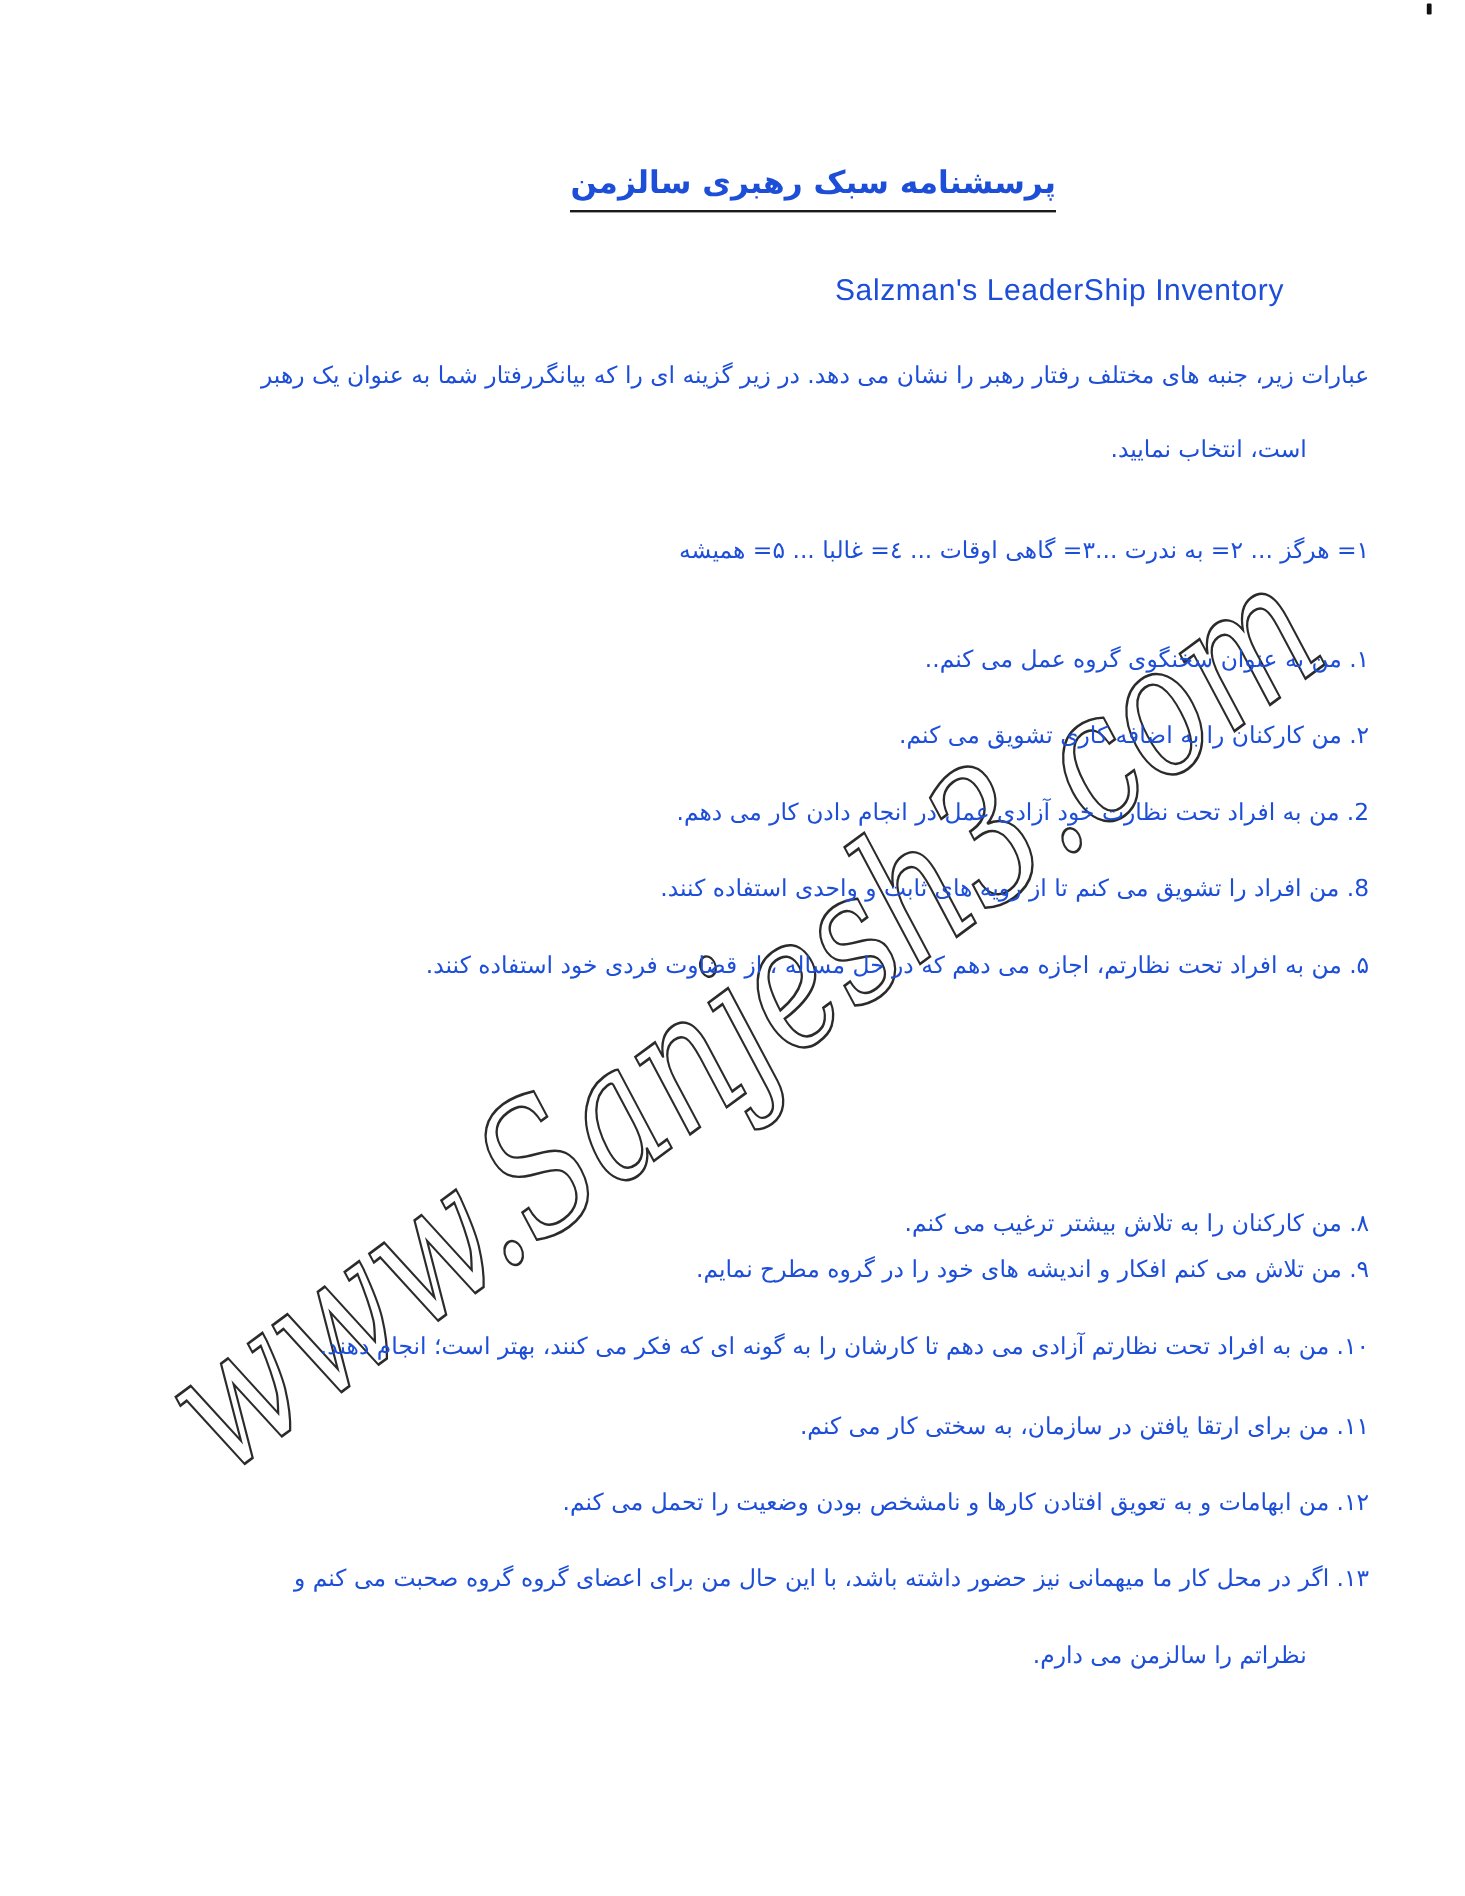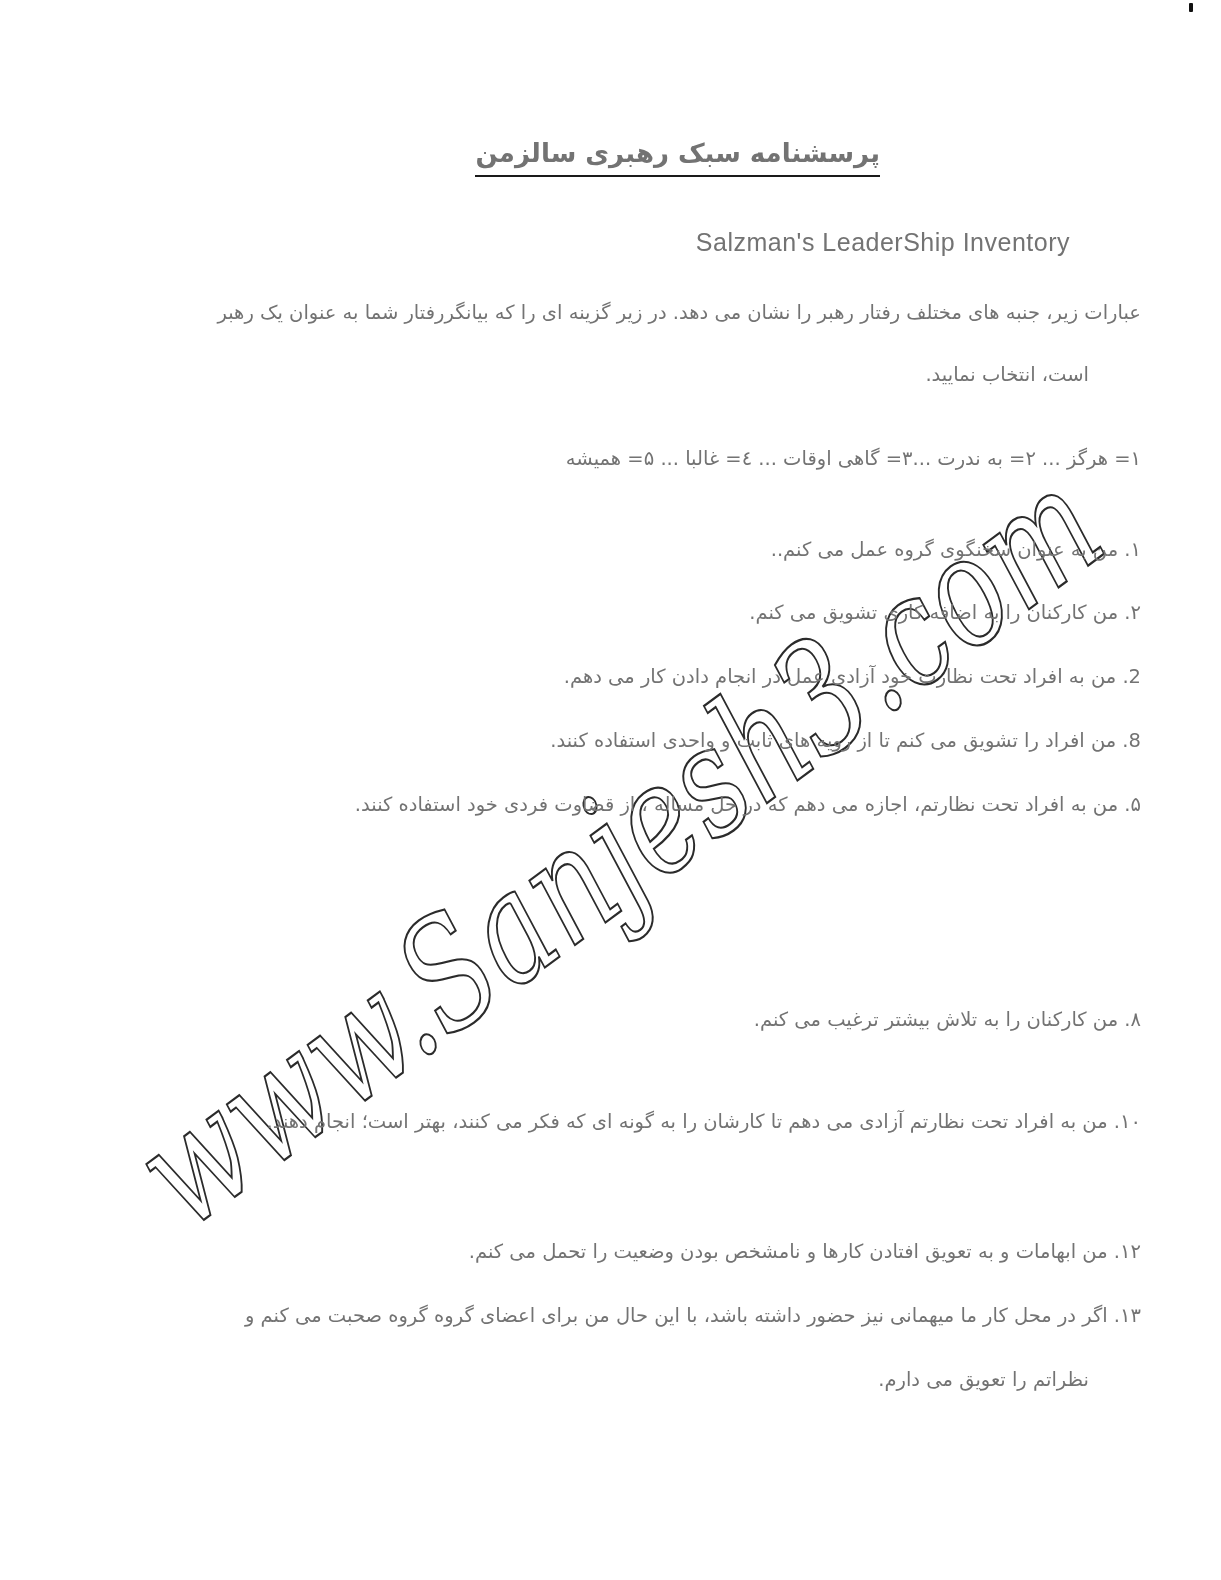--- a/index.html
+++ b/index.html
@@ -13,21 +13,21 @@
     color: #141414;
     font-family: "DejaVu Sans", sans-serif;
   }
   .line {
     position: absolute;
     right: 80px;
     white-space: nowrap;
     direction: rtl;
     font-size: 19.5px;
     letter-spacing: 0.2px;
-    color: #737373;
+    color: #1d4ed8;
   }
   .title {
     right: 341px;
     font-size: 26px;
     font-weight: bold;
     border-bottom: 2px solid #1a1a1a;
     padding-bottom: 7px;
   }
   .english {
     direction: ltr;
@@ -74,18 +74,20 @@
   <div class="line indent1" style="top:363px">است، انتخاب نمایید.</div>
 
   <div class="line" style="top:447px">۱= هرگز ... ۲= به ندرت ...۳= گاهی اوقات ... ٤= غالبا ... ۵= همیشه</div>
 
   <div class="line" style="top:538px">۱. من به عنوان سخنگوی گروه عمل می کنم..</div>
   <div class="line" style="top:601px">۲. من کارکنان را به اضافه کاری تشویق می کنم.</div>
   <div class="line" style="top:665px">2. من به افراد تحت نظارت خود آزادی عمل در انجام دادن کار می دهم.</div>
   <div class="line" style="top:729px">8. من افراد را تشویق می کنم تا از رویه های ثابت و واحدی استفاده کنند.</div>
   <div class="line" style="top:793px">۵. من به افراد تحت نظارتم، اجازه می دهم که در حل مساله ، از قضاوت فردی خود استفاده کنند.</div>
   <div class="line" style="top:1008px">۸. من کارکنان را به تلاش بیشتر ترغیب می کنم.</div>
+  <div class="line" style="top:1046px">۹. من تلاش می کنم افکار و اندیشه های خود را در گروه مطرح نمایم.</div>
   <div class="line" style="top:1110px">۱۰. من به افراد تحت نظارتم آزادی می دهم تا کارشان را به گونه ای که فکر می کنند، بهتر است؛ انجام دهند.</div>
+  <div class="line" style="top:1177px">۱۱. من برای ارتقا یافتن در سازمان، به سختی کار می کنم.</div>
   <div class="line" style="top:1240px">۱۲. من ابهامات و به تعویق افتادن کارها و نامشخص بودن وضعیت را تحمل می کنم.</div>
   <div class="line" style="top:1304px">۱۳. اگر در محل کار ما میهمانی نیز حضور داشته باشد، با این حال من برای اعضای گروه گروه صحبت می کنم و</div>
-  <div class="line indent1" style="top:1368px">نظراتم را تعویق می دارم.</div>
+  <div class="line indent1" style="top:1368px">نظراتم را سالزمن می دارم.</div>
 
 </div>
 
 </body></html>

